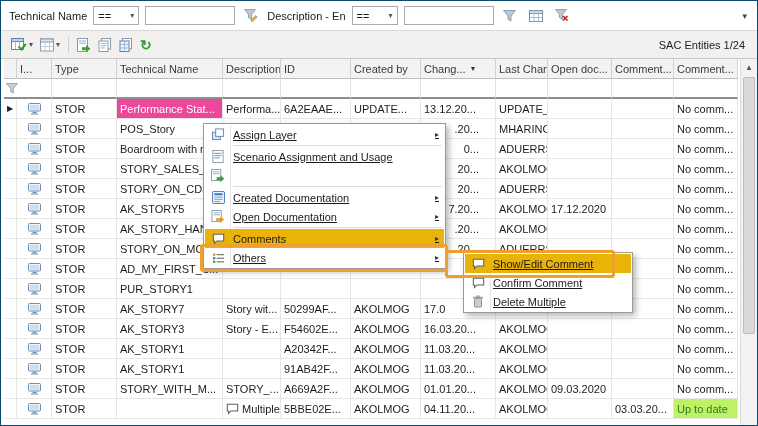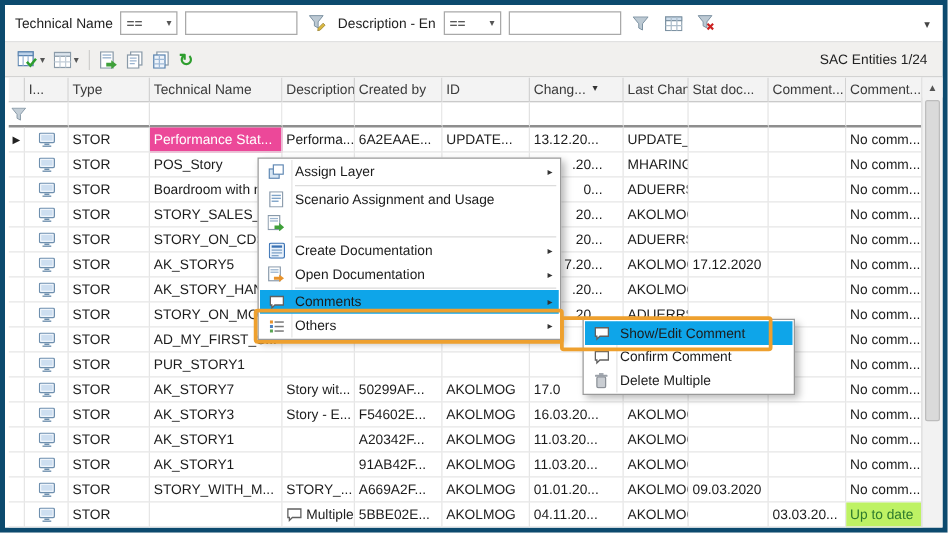--- a/index.html
+++ b/index.html
@@ -1,17 +1,17 @@
 <!DOCTYPE html>
 <html><head>
 <meta charset="utf-8">
 <style>
   html,body{margin:0;padding:0;background:#dcdcdc;}
   body{width:758px;height:426px;position:relative;font-family:"Liberation Sans",sans-serif;font-size:11px;color:#1c1c1c;overflow:hidden;}
-  .window{position:absolute;inset:0;background:#fff;border:4px solid #0c4a6e;box-sizing:border-box;}
+  .window{position:absolute;inset:0;background:#fff;border:1px solid #0c4a6e;box-sizing:border-box;}
 
   
   .filter-bar{position:absolute;top:0;left:0;right:0;height:30px;background:#fff;border-bottom:1px solid #d8d8d8;display:flex;align-items:center;gap:6px;padding:0 8px;box-sizing:border-box;}
   .fb-label{color:#222;white-space:nowrap;}
   .combo{width:46px;height:19px;border:1px solid #a9a9a9;background:#fff;display:flex;align-items:center;justify-content:space-between;padding:0 4px;box-sizing:border-box;cursor:default;}
   .caret{font-size:8px;color:#555;}
   .fb-input{width:90px;height:19px;border:1px solid #a9a9a9;padding:0 3px;font:inherit;box-sizing:border-box;}
   .icon-btn{width:20px;height:20px;display:flex;align-items:center;justify-content:center;position:relative;}
   .fb-caret{margin-left:auto;font-size:9px;color:#444;padding-right:2px;}
 
@@ -41,22 +41,22 @@
   
   .scrollbar{position:absolute;top:58px;right:0;width:17px;bottom:0;background:#f2f2f2;border-left:1px solid #dcdcdc;box-sizing:border-box;}
   .sb-up{height:16px;display:flex;align-items:center;justify-content:center;font-size:8px;color:#555;background:#f2f2f2;}
   .sb-thumb{position:absolute;top:18px;left:2px;right:2px;height:255px;background:#dadada;border:1px solid #bdbdbd;border-radius:2px;}
 
   
   .menu{position:absolute;background:#fff;border:1px solid #9a9a9a;box-shadow:3px 3px 6px rgba(0,0,0,.28);padding:1px;box-sizing:border-box;}
   .menu::before{content:"";position:absolute;left:26px;top:1px;bottom:1px;width:1px;background:#e6e6e6;}
   .context-menu{left:202px;top:122px;width:243px;z-index:20;}
   .submenu{left:462px;top:251px;width:170px;z-index:21;}
-  .menu-item{height:19px;display:flex;align-items:center;gap:6px;padding:0 4px;position:relative;cursor:default;}
-  .menu-item.highlight{background:#0ea5e9;}
+  .menu-item{height:19px;display:flex;align-items:center;gap:6px;padding:0 4px;position:relative;cursor:default;text-decoration:underline;}
+  .menu-item.highlight{background:#eab308;}
   .mi-icon{width:18px;display:flex;justify-content:center;flex:none;}
   .mi-label{flex:1;white-space:nowrap;}
   .mi-arrow{font-size:8px;color:#333;margin-right:1px;}
   .menu-sep{height:1px;background:#dcdcdc;margin:1px 2px 1px 28px;}
 
   
   .annot{position:absolute;border:3px solid #eea02e;border-radius:3px;z-index:40;pointer-events:none;box-sizing:border-box;}
   #annot-comments{left:199px;top:243px;width:248px;height:28px;}
   #annot-showedit{left:444px;top:249px;width:170px;height:28px;}
 </style>
@@ -170,34 +170,34 @@
       <div class="hcell">
           <span>Type</span>
         </div>
       <div class="hcell">
           <span>Technical Name</span>
         </div>
       <div class="hcell">
           <span>Description</span>
         </div>
       <div class="hcell">
+          <span>ID</span>
+        </div>
+      <div class="hcell">
           <span>Created by</span>
-        </div>
-      <div class="hcell">
-          <span>ID</span>
         </div>
       <div class="hcell">
           <span>Chang...</span>
           <span class="sort-icon">▼</span>
         </div>
       <div class="hcell">
           <span>Last Chan...</span>
         </div>
       <div class="hcell">
-          <span>Stat doc...</span>
+          <span>Open doc...</span>
         </div>
       <div class="hcell">
           <span>Comment...</span>
         </div>
       <div class="hcell">
           <span>Comment...</span>
         </div>
     </div>
     <div class="grid-filter">
       <div class="fcell f-first">
@@ -395,21 +395,21 @@
     <div class="menu-item">
       <span class="mi-icon">
           <svg width="13" height="13" viewBox="0 0 14 14">
             <rect x="0.5" y="0.5" width="13" height="13" rx="1.5" fill="#eaf2fb" stroke="#3a72b4"></rect>
             <rect x="2.5" y="2.5" width="9" height="2" fill="#3a72b4"></rect>
             <rect x="2.5" y="6" width="9" height="1.1" fill="#7fa3c8"></rect>
             <rect x="2.5" y="8.4" width="9" height="1.1" fill="#7fa3c8"></rect>
             <rect x="2.5" y="10.8" width="6" height="1.1" fill="#7fa3c8"></rect>
           </svg>
         </span>
-      <span class="mi-label">Create Documentation</span>
+      <span class="mi-label">Created Documentation</span>
       <span class="mi-arrow">▸</span>
     </div>
     <div class="menu-item">
       <span class="mi-icon">
           <svg width="14" height="13" viewBox="0 0 15 14">
             <rect x="1" y="0.5" width="10" height="12" fill="#fff" stroke="#8899aa"></rect>
             <rect x="2.5" y="2.5" width="7" height="1.1" fill="#9ab4cf"></rect>
             <rect x="2.5" y="4.6" width="7" height="1.1" fill="#9ab4cf"></rect>
             <path d="M5.5 9 h4.5 v-2 l4.2 3.3 -4.2 3.3 v-2 h-4.5 z" fill="#e8932c"></path>
           </svg>

